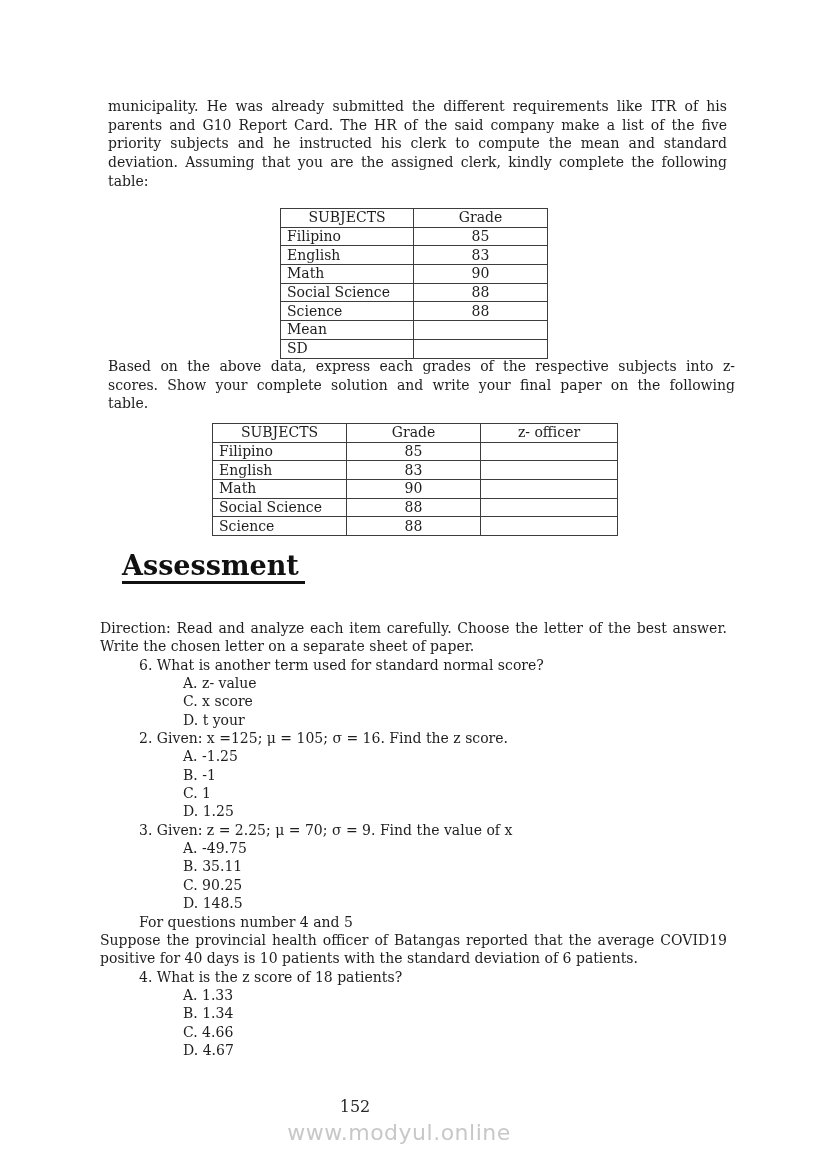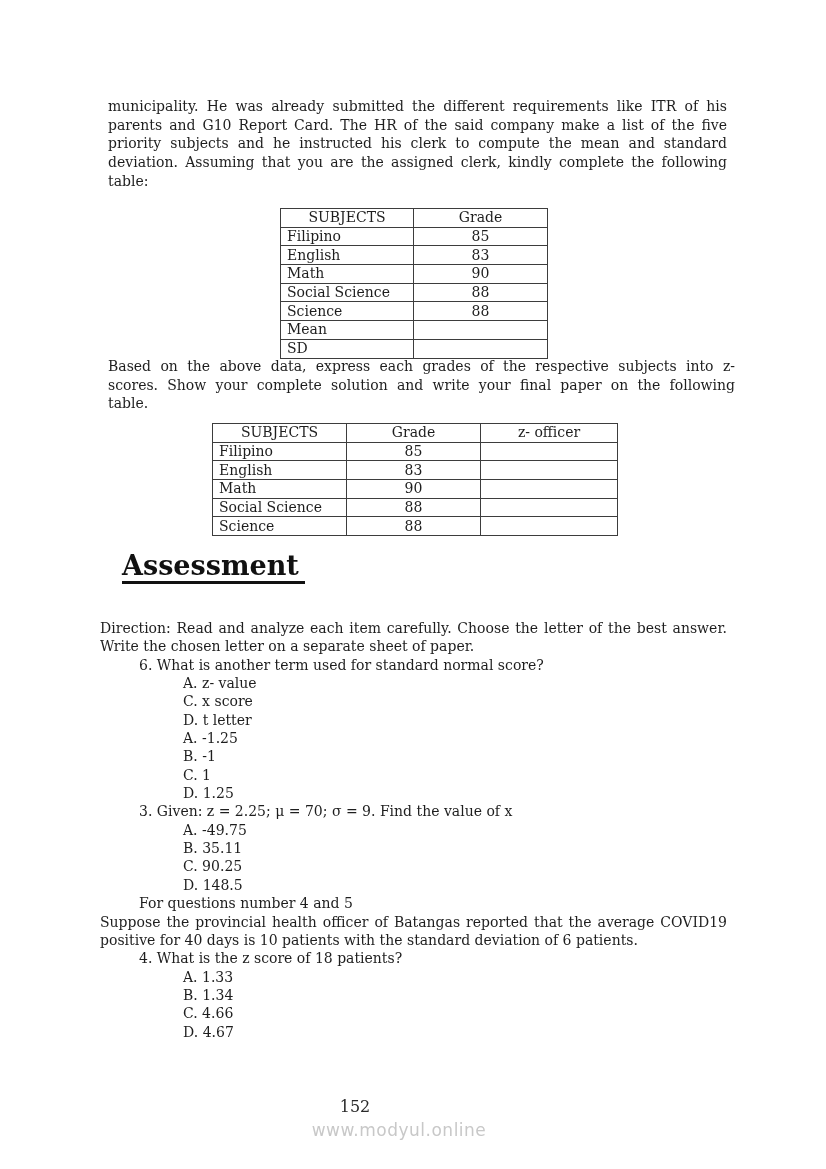--- a/index.html
+++ b/index.html
@@ -29,21 +29,21 @@
 
   #assess { position:absolute; left:100px; top:591px; width:627px;margin-top:28px; }
   .aline { font-size:14px; line-height:18.35px; height:18.35px; }
   .ind1 { padding-left:39px; }
   .ind2 { padding-left:83px; }
 
   #pageno   { position:absolute; left:0; top:1097px; width:710px;
               text-align:center; font-size:16px; color:#2a2a2a; }
   #watermark{ position:absolute; left:0; top:1120px; width:798px;
               text-align:center; font-family:"DejaVu Sans", sans-serif;
-              font-size:17px; color:#c8c8c8; letter-spacing:0.5px; }
+              font-size:22px; color:#c8c8c8; letter-spacing:0.5px; }
 </style>
 </head>
 <body>
 
 <div class="page">
 
   <div id="para1">
     <div class="bline j">municipality. He was already submitted the different requirements like ITR of his</div>
     <div class="bline j">parents and G10 Report Card. The HR of the said company make a list of the five</div>
     <div class="bline j">priority subjects and he instructed his clerk to compute the mean and standard</div>
@@ -142,22 +142,23 @@
     <span class="hu">Assessment</span>
   </div>
 
   <div id="assess">
     <div class="aline j">Direction: Read and analyze each item carefully. Choose the letter of the best answer.</div>
     <div class="aline">Write the chosen letter on a separate sheet of paper.</div>
 
     <div class="aline ind1">6. What is another term used for standard normal score?</div>
     <div class="aline ind2">A. z- value</div>
     <div class="aline ind2">C. x score</div>
-    <div class="aline ind2">D. t letter</div>
+    <div class="aline ind2">D. t your</div>
 
+    <div class="aline ind1">2. Given: x =125; μ = 105; σ = 16. Find the z score.</div>
     <div class="aline ind2">A. -1.25</div>
     <div class="aline ind2">B. -1</div>
     <div class="aline ind2">C. 1</div>
     <div class="aline ind2">D. 1.25</div>
 
     <div class="aline ind1">3. Given: z = 2.25; μ = 70; σ = 9. Find the value of x</div>
     <div class="aline ind2">A. -49.75</div>
     <div class="aline ind2">B. 35.11</div>
     <div class="aline ind2">C. 90.25</div>
     <div class="aline ind2">D. 148.5</div>

